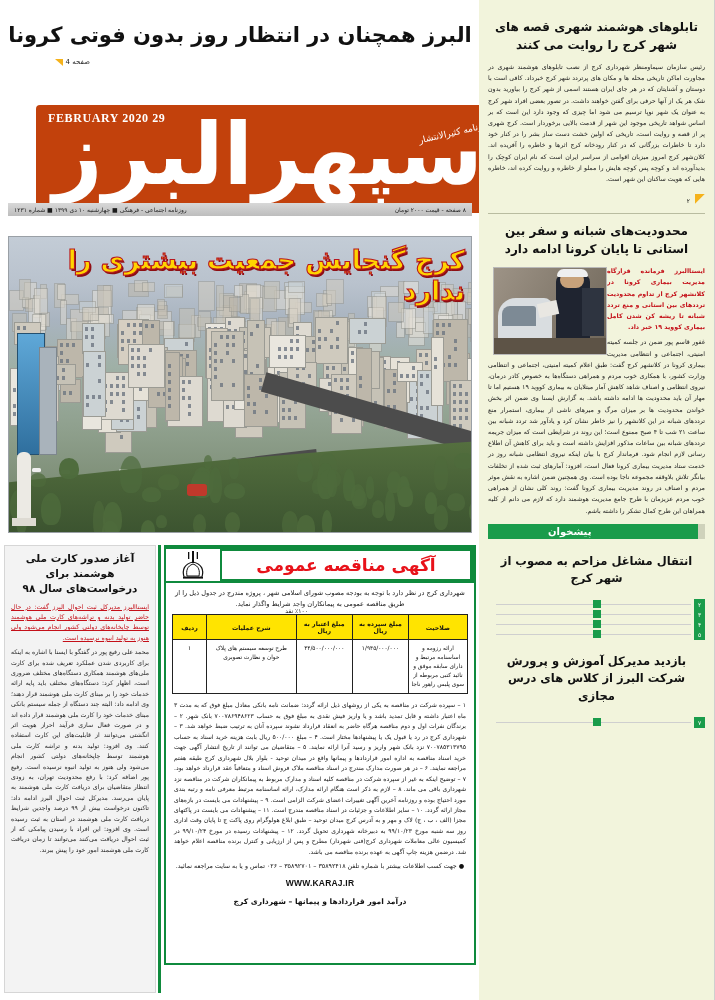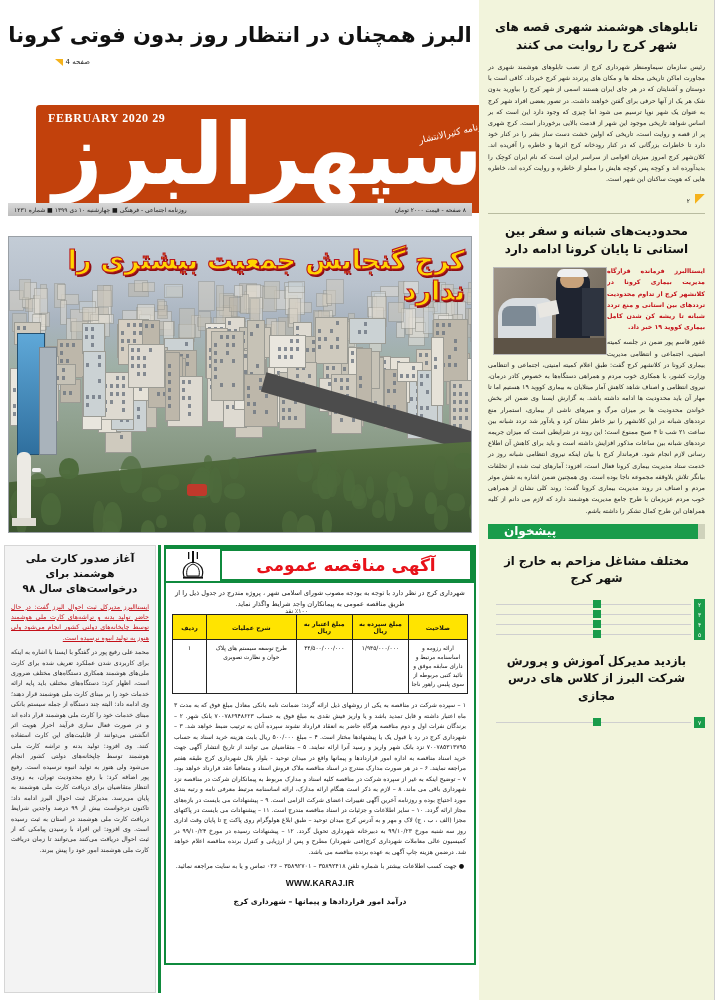--- a/index.html
+++ b/index.html
@@ -100,22 +100,22 @@
   .rc-mark{display:inline-block;width:10px;height:10px;background:#f5b21b;
     clip-path:polygon(0 0,100% 0,0 100%);vertical-align:middle;}
   .photo2{width:112px;height:86px;float:left;margin:2px 0 3px 5px;position:relative;
     overflow:hidden;border:1px solid #b9b9b9;background:#b9b0a4;}
 
   
   .pk{margin-top:8px;}
   .pk-head{background:#1a9c4b;height:15px;display:flex;align-items:center;
     justify-content:flex-end;padding-left:0;padding-right:0;position:relative;}
   .pk-head .sq{width:7px;height:15px;background:#cfd2bb;position:absolute;right:0;top:0;}
-  .pk-head .lbl{color:#fff;font-size:12px;font-weight:bold;padding-left:16px;width:100%;
-    text-align:left;}
+  .pk-head .lbl{color:#fff;font-size:10px;font-weight:bold;padding-left:16px;width:100%;
+    text-align:left;margin-left:44px;}
   .pk-item{padding:14px 4px 12px;text-align:center;font-size:11.5px;font-weight:bold;
     line-height:1.5;color:#111;}
   .pk-rule{position:relative;height:10px;}
   .pk-rule .ln{position:absolute;left:8px;right:14px;top:5px;height:1px;background:#cfcfcf;}
   .pk-rule .dot{position:absolute;left:50%;top:1px;width:8px;height:8px;background:#1a9c4b;
     transform:translateX(-50%);}
   .pk-rule .num{position:absolute;right:0;top:0;width:11px;height:11px;background:#1a9c4b;
     color:#fff;font-size:6px;text-align:center;line-height:11px;}
 </style>
 </head>
@@ -1120,21 +1120,21 @@
       </div>
       <p class="lede">ایستاالبرز فرمانده قرارگاه مدیریت بیماری کرونا در کلانشهر کرج از تداوم محدودیت تردد‌های بین استانی و منع تردد شبانه تا ریشه کن شدن کامل بیماری کووید ۱۹ خبر داد.</p>
       <p>غفور قاسم پور ضمن در جلسه کمیته امنیتی، اجتماعی و انتظامی مدیریت بیماری کرونا در کلانشهر کرج گفت: طبق اعلام کمیته امنیتی، اجتماعی و انتظامی وزارت کشور، با همکاری خوب مردم و همراهی دستگاه‌ها به خصوص کادر درمان، نیروی انتظامی و اصناف شاهد کاهش آمار مبتلایان به بیماری کووید ۱۹ هستیم اما تا مهار آن باید محدودیت ها ادامه داشته باشد. به گزارش ایسنا وی ضمن اثر بخش خواندن محدودیت ها بر میزان مرگ و میرهای ناشی از بیماری، استمرار منع تردد‌های شبانه در این کلانشهر را نیز خاطر نشان کرد و یادآور شد تردد شبانه بین ساعت ۲۱ شب تا ۴ صبح ممنوع است؛ این روند در شرایطی است که میزان جریمه تردد‌های شبانه بین ساعات مذکور افزایش داشته است و باید برای کاهش آن اطلاع رسانی لازم انجام شود. فرماندار کرج با بیان اینکه نیروی انتظامی شبانه روز در خدمت ستاد مدیریت بیماری کرونا فعال است، افزود: آمارهای ثبت شده از تخلفات بیانگر تلاش بلاوقفه مجموعه ناجا بوده است. وی همچنین ضمن اشاره به نقش موثر مردم و اصناف در روند مدیریت بیماری کرونا گفت: روند کلی نشان از همراهی خوب مردم عزیزمان با طرح جامع مدیریت هوشمند دارد که لازم می دانم از کلیه همراهان این طرح کمال تشکر را داشته باشم.</p>
 
       <div class="pk">
         <div class="pk-head">
           <span class="sq"></span>
           <span class="lbl">پیشخوان</span>
         </div>
 
-        <div class="pk-item">مختلف مشاغل مزاحم به خارج از شهر کرج</div>
+        <div class="pk-item">انتقال مشاغل مزاحم به مصوب از شهر کرج</div>
         <div class="pk-rule">
           <span class="ln"></span>
             <span class="dot"></span>
           <span class="num">۲</span>
         </div>
 
         <div class="pk-rule">
           <span class="ln"></span>
             <span class="dot"></span>
           <span class="num">۳</span>

